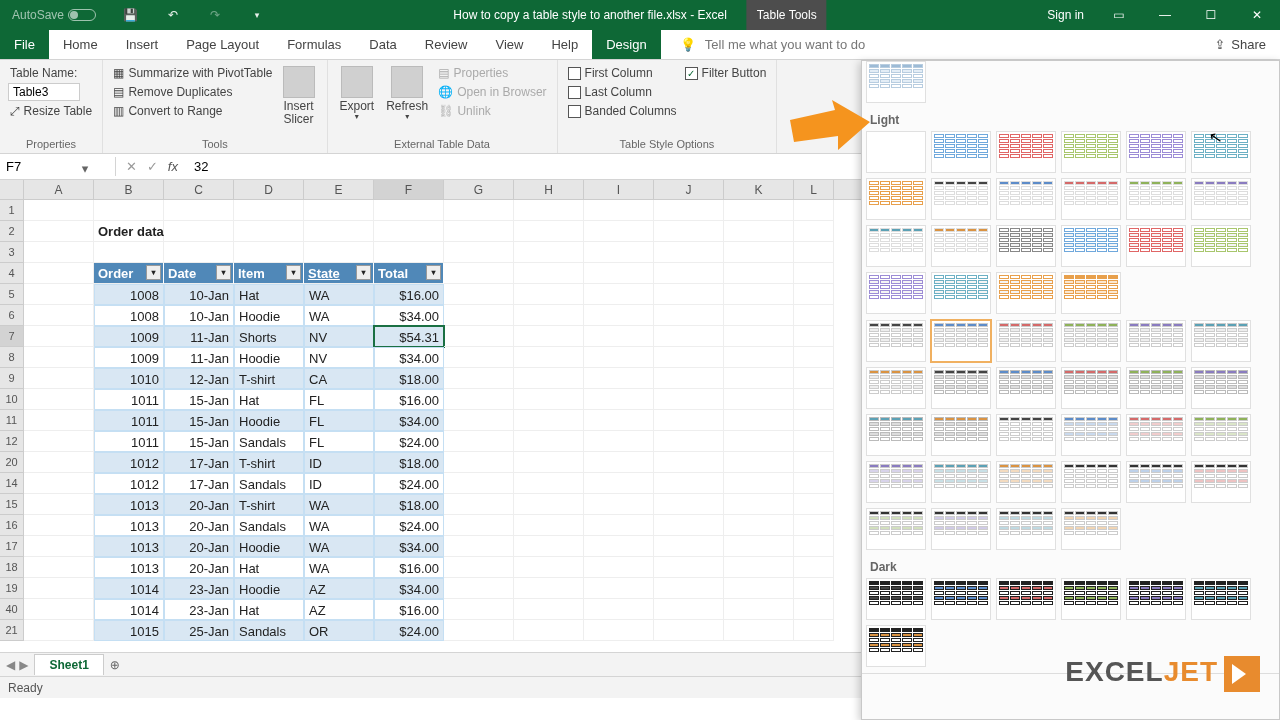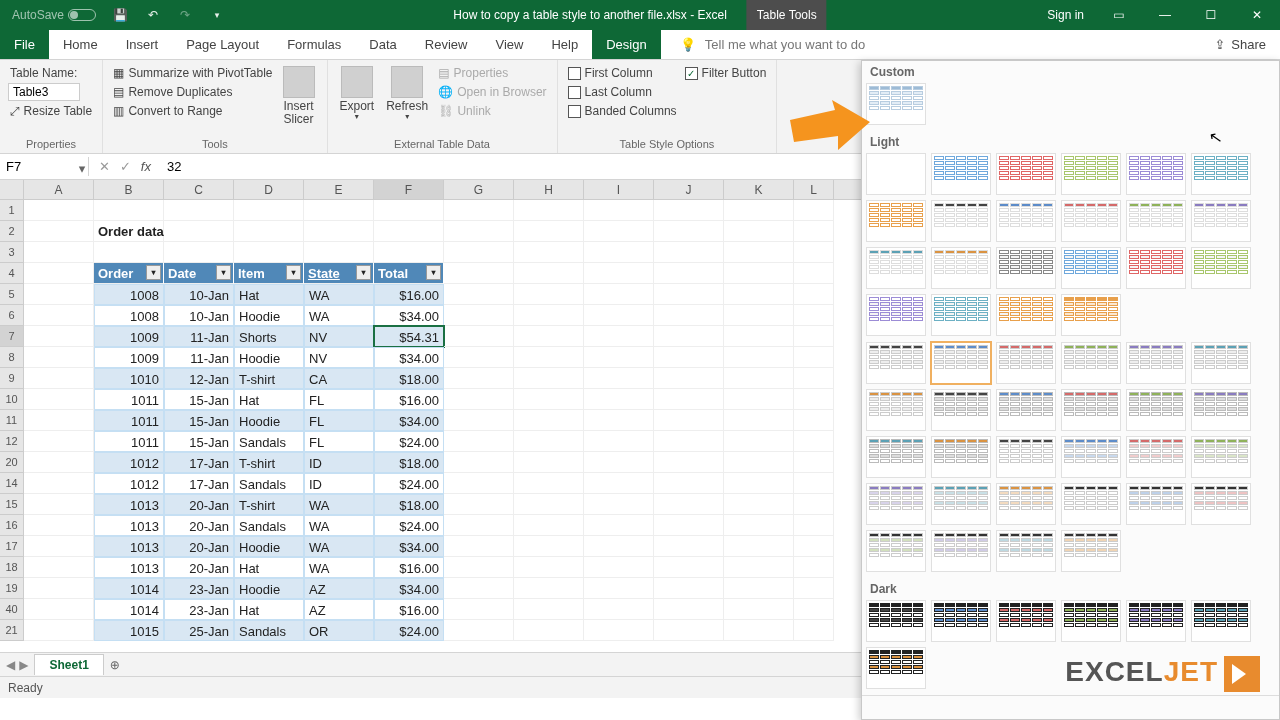--- a/index.html
+++ b/index.html
@@ -1,20 +1,20 @@
 <!DOCTYPE html>
 <html><head>
 <meta charset="utf-8">
 <style>
 * { box-sizing: border-box; margin: 0; padding: 0; font-family: "Segoe UI", Arial, sans-serif; }
 body { width: 1280px; height: 720px; overflow: hidden; background: #fff; font-size: 13px; position: relative; }
 
 
 .titlebar { height: 30px; background: #0e6836; color: #fff; display: flex; align-items: center; font-size: 12px; }
-.titlebar .qat { display: flex; align-items: center; gap: 6px; padding-left: 6px; }
+.titlebar .qat { display: flex; align-items: center; gap: 16px; padding-left: 6px; }
 .titlebar .autosave { display:flex; align-items:center; gap:4px; opacity:.6; padding:0 6px;}
 .titlebar .autosave .pill { width:28px; height:12px; border:1px solid #fff; border-radius:8px; position:relative;}
 .titlebar .autosave .pill::after { content:''; position:absolute; left:1px; top:1px; width:8px; height:8px; border-radius:50%; background:#fff;}
 .titlebar .qbtn { width:26px; height:26px; display:flex; align-items:center; justify-content:center; opacity:.9;}
 .titlebar .filetitle { position:absolute; left:50%; transform:translateX(-50%); display:flex; align-items:center; }
 .titlebar .ttools { background:#4d4d4d; padding:0 10px; height:30px; display:flex; align-items:center; margin-left:20px;}
 .titlebar .wincontrols { margin-left:auto; display:flex; align-items:center;}
 .titlebar .wincontrols .wc { width:46px; height:30px; display:flex; align-items:center; justify-content:center;}
 .titlebar .signin { padding:0 12px;}
 
@@ -35,21 +35,21 @@
 .gitem.disabled { color:#aaa;}
 .vstack { display:flex; flex-direction:column; gap:1px;}
 .bigbtn { display:flex; flex-direction:column; align-items:center; justify-content:center; padding:2px 4px; font-size:12px; color:#444; line-height:1.1; text-align:center;}
 .bigbtn .ic { width:32px; height:32px; background:#d0d0d0; border:1px solid #bbb; margin-bottom:2px;}
 .chk { width:13px; height:13px; border:1px solid #555; display:inline-flex; align-items:center; justify-content:center; font-size:10px; background:#fff;}
 .chk.on::after { content:'✓'; color:#0e6836;}
 input.tn { width:72px; border:1px solid #ccc; padding:1px 4px; font-size:12px;}
 
 
 .formulabar { height:26px; border-bottom:1px solid #d4d4d4; display:flex; align-items:center;}
-.namebox { width:89px; border-right:1px solid #d4d4d4; display:flex; align-items:flex-end;}
+.namebox { width:116px; border-right:1px solid #d4d4d4; display:flex; align-items:flex-end;}
 .namebox input { border:none; width:76px; padding:2px 6px; font-size:13px;}
 .namebox .dd { width:18px; text-align:center; color:#666;}
 .fxctrl { display:flex; align-items:center; gap:10px; padding:0 10px; color:#999;}
 .fxctrl .fx { font-style:italic; color:#555;}
 .fxinput { flex:1; padding:2px 6px; font-size:13px; border:none;}
 
 
 .gridwrap { position:relative; height:472px; display:flex;}
 .gridleft { width:861px; overflow:hidden; position:relative;}
 .colheads { display:flex; height:20px; background:#e6e6e6; border-bottom:1px solid #ccc;}
@@ -586,21 +586,20 @@
       <div class="thumb"></div>
       <div class="sbtn">▶</div>
   </div>
 </div>
 
 <div class="statusbar">
   <span>Ready</span>
 </div>
 
 <div class="gallery">
-  <div class="sec">Custom</div>
   <div class="swwrap" id="sw-custom">
       <div class="sw">
         <div class="r">
           <span style="background: rgb(157, 187, 214); border: 0.5px solid rgb(184, 205, 224);"></span>
           <span style="background: rgb(157, 187, 214); border: 0.5px solid rgb(184, 205, 224);"></span>
           <span style="background: rgb(157, 187, 214); border: 0.5px solid rgb(184, 205, 224);"></span>
           <span style="background: rgb(157, 187, 214); border: 0.5px solid rgb(184, 205, 224);"></span>
           <span style="background: rgb(157, 187, 214); border: 0.5px solid rgb(184, 205, 224);"></span>
         </div>
         <div class="r">

